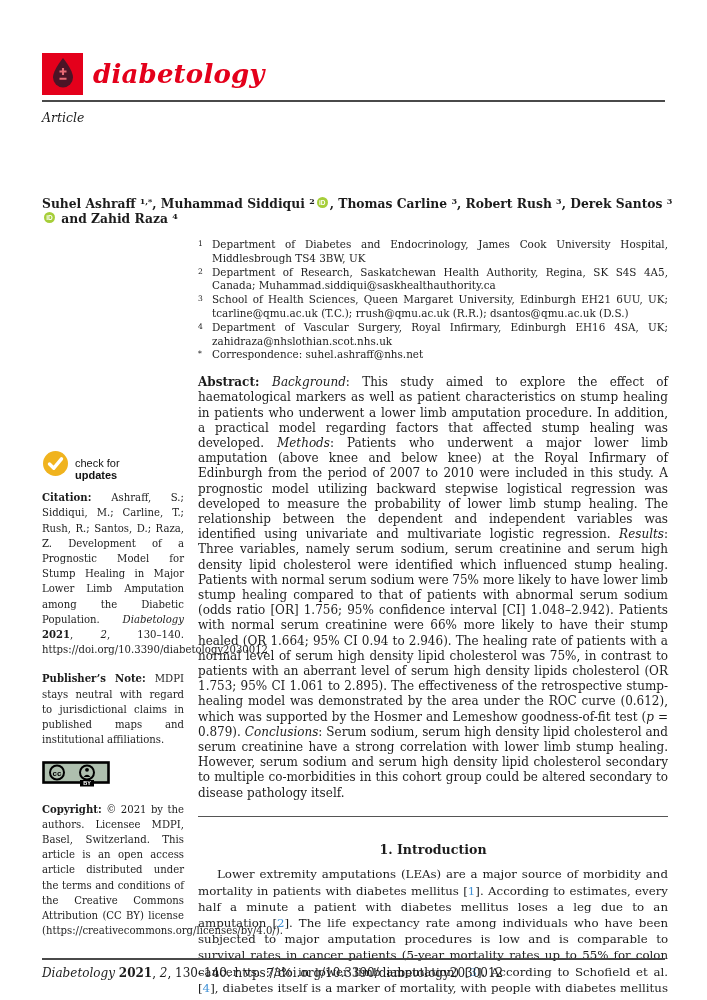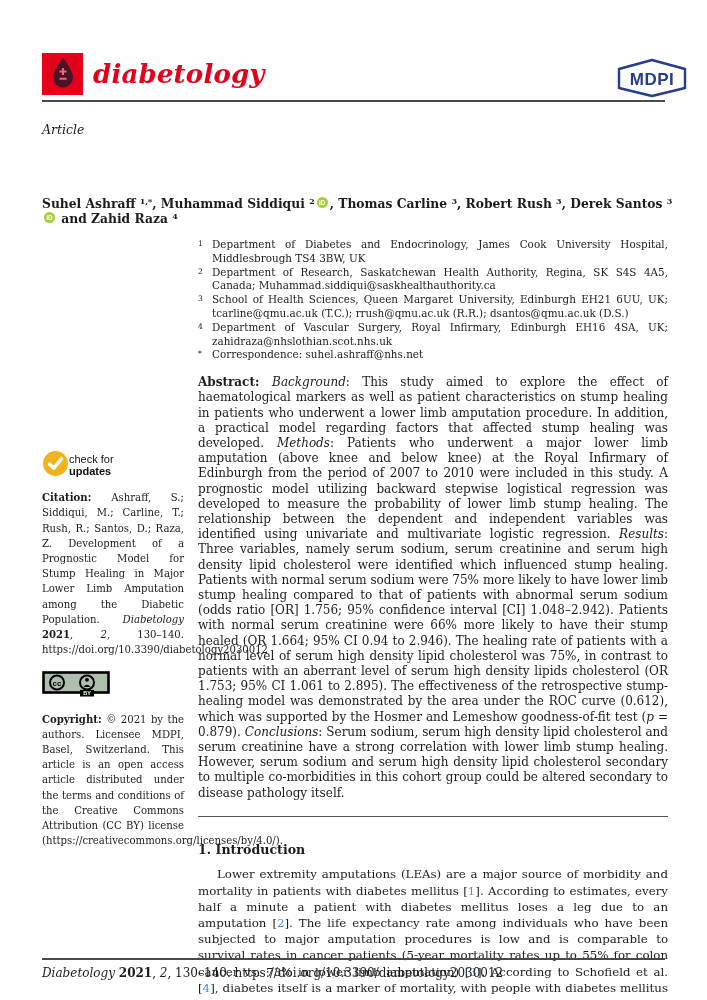--- a/index.html
+++ b/index.html
@@ -6,39 +6,39 @@
   .page{position:relative;width:707px;height:1000px;background:#fff;
         font-family:"DejaVu Serif","Liberation Serif",serif;color:#1c1c1c;overflow:hidden;}
 
   
   .journal-logo{position:absolute;left:42px;top:53px;display:flex;align-items:center;gap:10px;}
   .logo-square{width:41px;height:42px;background:#e4001b;display:flex;align-items:center;justify-content:center;}
   .journal-name{font-size:26px;font-weight:bold;font-style:italic;color:#e4001b;letter-spacing:.2px;}
   .mdpi-logo{position:absolute;left:609px;top:57px;}
   .header-rule{position:absolute;left:42px;top:100px;width:623px;height:2px;background:#4a4a4a;}
 
-  .article-type{position:absolute;left:42px;top:122px;font-style:italic;font-size:12.5px;}
+  .article-type{position:absolute;left:42px;top:110px;font-style:italic;font-size:12.5px;}
   .title{position:absolute;left:42px;top:126px;width:640px;margin:0;
          font-size:22.5px;line-height:27.5px;font-weight:bold;letter-spacing:-.2px;}
   .authors{position:absolute;left:42px;top:196px;width:645px;font-weight:bold;font-size:12.3px;}
 
   
   .main-col{position:absolute;left:198px;top:238px;width:470px;}
   .aff-row{display:flex;font-size:10.4px;line-height:13.8px;}
   .aff-marker{width:14px;flex:0 0 14px;font-size:7.6px;position:relative;top:-1px;}
   .aff-text{flex:1;text-align:justify;}
   .abstract{margin:13px 0 0;font-size:12px;line-height:15.2px;text-align:justify;}
   .keywords{margin:14px 0 0;font-size:11.2px;line-height:15.2px;}
   .divider{margin-top:15px;height:1.5px;background:#555;}
-  .section-heading{margin:25px 0 9px;font-size:12.6px;font-weight:bold;}
+  .section-heading{margin:25px 0 9px;font-size:12.6px;font-weight:bold;text-align:center;}
   .body-par{margin:0;font-size:11.8px;line-height:16.2px;text-align:justify;text-indent:19px;}
 
   
   .sidebar{position:absolute;left:42px;top:450px;width:142px;font-size:10.1px;line-height:15.2px;text-align:justify;}
-  .update-badge{display:flex;align-items:center;margin:0 0 9px;cursor:pointer;}
+  .update-badge{display:flex;align-items:flex-end;gap:6px;margin:0 0 9px;cursor:pointer;}
   .badge-text{font-family:"Liberation Sans","DejaVu Sans",sans-serif;font-size:11px;line-height:11.5px;color:#111;}
   .badge-text b{display:block;}
   .side-par{margin:0 0 14px;}
   .side-dates{margin:0 0 14px;}
   .cc-badge{margin:4px 0 10px;cursor:pointer;width:68px;}
 
   
   .footer-rule{position:absolute;left:42px;top:958px;width:623px;height:1.5px;background:#4a4a4a;}
   .footer-row{position:absolute;left:42px;top:966px;width:623px;display:flex;justify-content:space-between;font-size:12px;align-items:center;}
 
@@ -59,26 +59,20 @@
   <div class="journal-logo">
     <div class="logo-square">
       <svg width="30" height="34" viewBox="0 0 30 34">
         <path d="M15 1 C15 1 5 13 5 20.5 A10 10 0 0 0 25 20.5 C25 13 15 1 15 1 Z" fill="#4b1426"></path>
         <path d="M11.5 14.5 H18.5 M15 11 V18 M11.5 21.8 H18.5" stroke="#e76a75" stroke-width="2.1" fill="none"></path>
       </svg>
     </div>
     <span class="journal-name">diabetology</span>
   </div>
 
-  <div class="mdpi-logo">
-    <svg width="86" height="42" viewBox="0 0 86 42">
-      <path d="M43 3 L76 12 L76 31 L43 39 L10 31 L10 12 Z" fill="none" stroke="#263c8d" stroke-width="2.4" stroke-linejoin="round"></path>
-      <text x="43" y="27.5" text-anchor="middle" font-family="Liberation Sans, sans-serif" font-size="17" font-weight="bold" fill="#263c8d" letter-spacing="0.5">MDPI</text>
-    </svg>
-  </div>
 
   <div class="header-rule"></div>
 
   <div class="article-type">Article</div>
   <div class="authors"><span>Suhel Ashraff </span><span class="s-sup">1,*</span><span>, Muhammad Siddiqui </span><span class="s-sup">2</span><span class="orcid">iD</span><span>, Thomas Carline </span><span class="s-sup">3</span><span>, Robert Rush </span><span class="s-sup">3</span><span>, Derek Santos </span><span class="s-sup">3</span><span class="orcid">iD</span><span> and Zahid Raza </span><span class="s-sup">4</span></div>
 
   <aside class="sidebar">
     <div class="update-badge">
       <span>
         <svg width="27" height="27" viewBox="0 0 27 27">
@@ -86,20 +80,21 @@
           <polyline points="7.5,14 11.8,18.2 19.5,8.8" fill="none" stroke="#ffffff" stroke-width="3.4" stroke-linecap="round" stroke-linejoin="round"></polyline>
         </svg>
       </span>
       <span class="badge-text"><span>check for</span><b>updates</b></span>
     </div>
 
     <p class="side-par"><span class="s-b">Citation: </span><span>Ashraff, S.; Siddiqui, M.; Carline, T.; Rush, R.; Santos, D.; Raza, Z. Development of a Prognostic Model for Stump Healing in Major Lower Limb Amputation among the Diabetic Population. </span><span class="s-i">Diabetology </span><span class="s-b">2021</span><span>, </span><span class="s-i">2</span><span>, 130–140. https://doi.org/10.3390/diabetology2030012</span></p>
 
 
 
+    <p class="side-par"><span class="s-b">Publisher’s Note: </span><span>MDPI stays neutral with regard to jurisdictional claims in published maps and institutional affiliations.</span></p>
 
     <div class="cc-badge">
       <svg width="68" height="26" viewBox="0 0 68 26">
         <rect x="1.5" y="1.5" width="65" height="20" fill="#aebfae" stroke="#000" stroke-width="2.6"></rect>
         <circle cx="15" cy="11.5" r="7" fill="none" stroke="#000" stroke-width="2"></circle>
         <text x="15" y="14.5" text-anchor="middle" font-family="Liberation Sans, sans-serif" font-size="8" font-weight="bold" fill="#000">cc</text>
         <circle cx="45" cy="11.5" r="7" fill="none" stroke="#000" stroke-width="2"></circle>
         <circle cx="45" cy="8.8" r="1.9" fill="#000"></circle>
         <path d="M41.5 16 Q45 11.5 48.5 16 Z" fill="#000"></path>
         <rect x="38" y="19" width="14" height="6.5" fill="#000"></rect>

